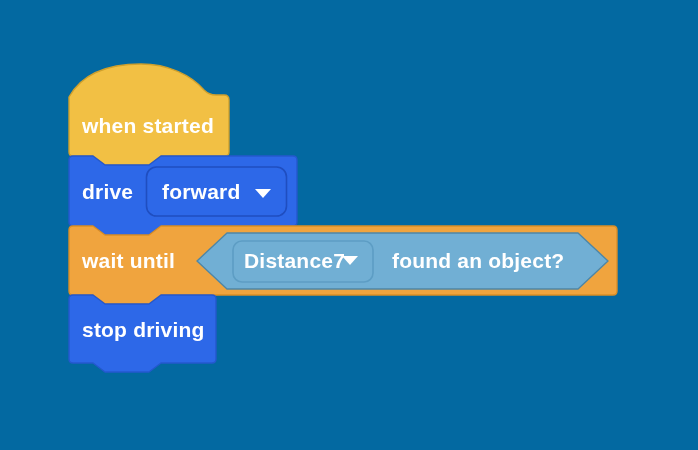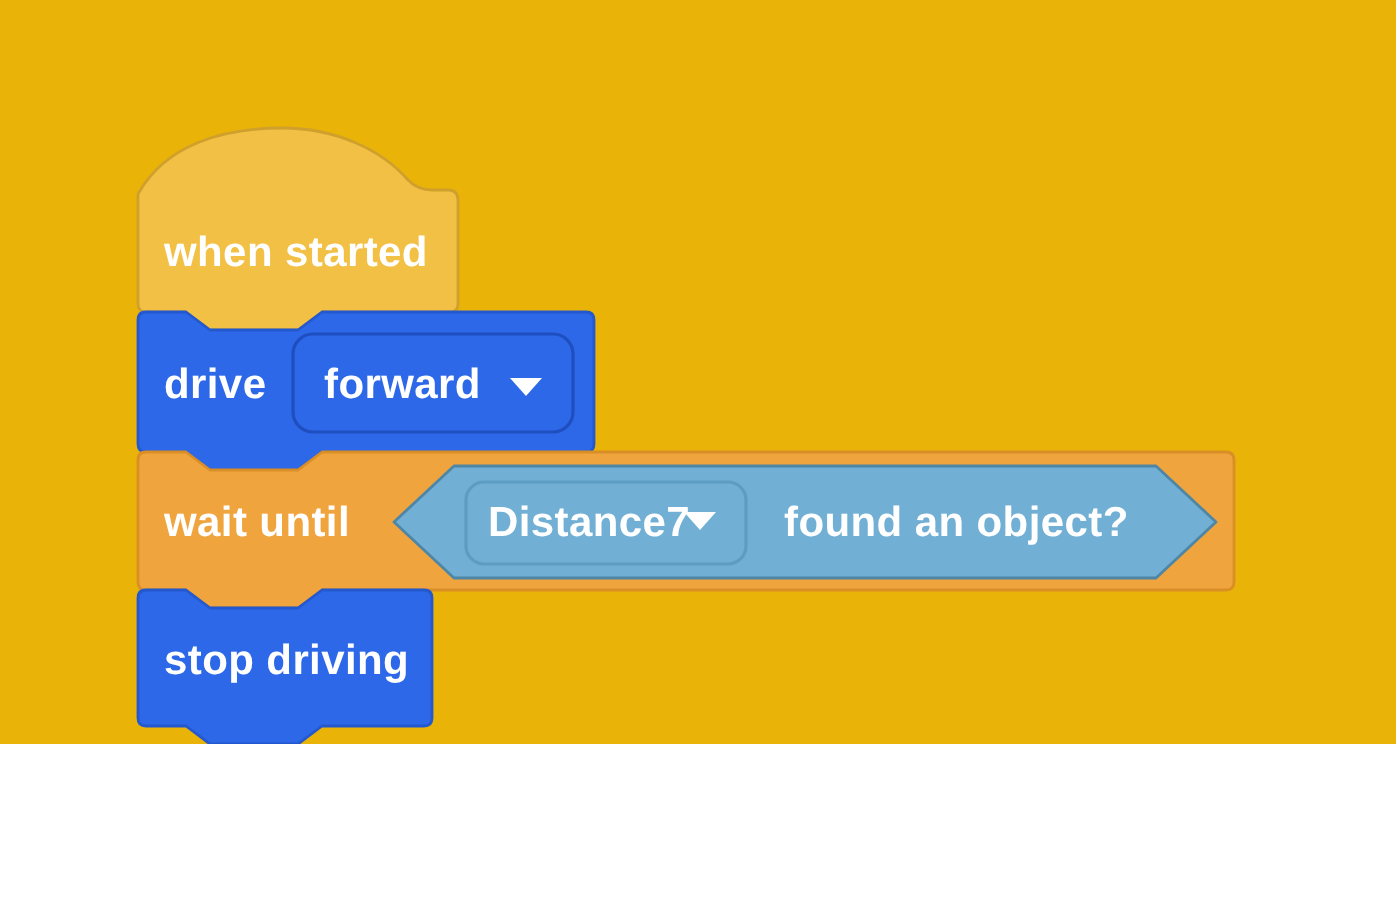--- a/index.html
+++ b/index.html
@@ -4,22 +4,22 @@
 <style>
   html, body {
     margin: 0;
     padding: 0;
     background: #ffffff;
     font-family: "Liberation Sans", sans-serif;
   }
   .canvas-wrap {
     position: relative;
     width: 698px;
-    height: 372px;
-    background: #eab308;
+    height: 450px;
+    background: #0369a1;
     overflow: hidden;
   }
   svg { display: block; }
   .block-label {
     font-family: "Liberation Sans", sans-serif;
     font-size: 21px;
     font-weight: 700;
     letter-spacing: 0.2px;
   }
   path, rect.dd { stroke-width: 1.4; stroke-linejoin: round; }

